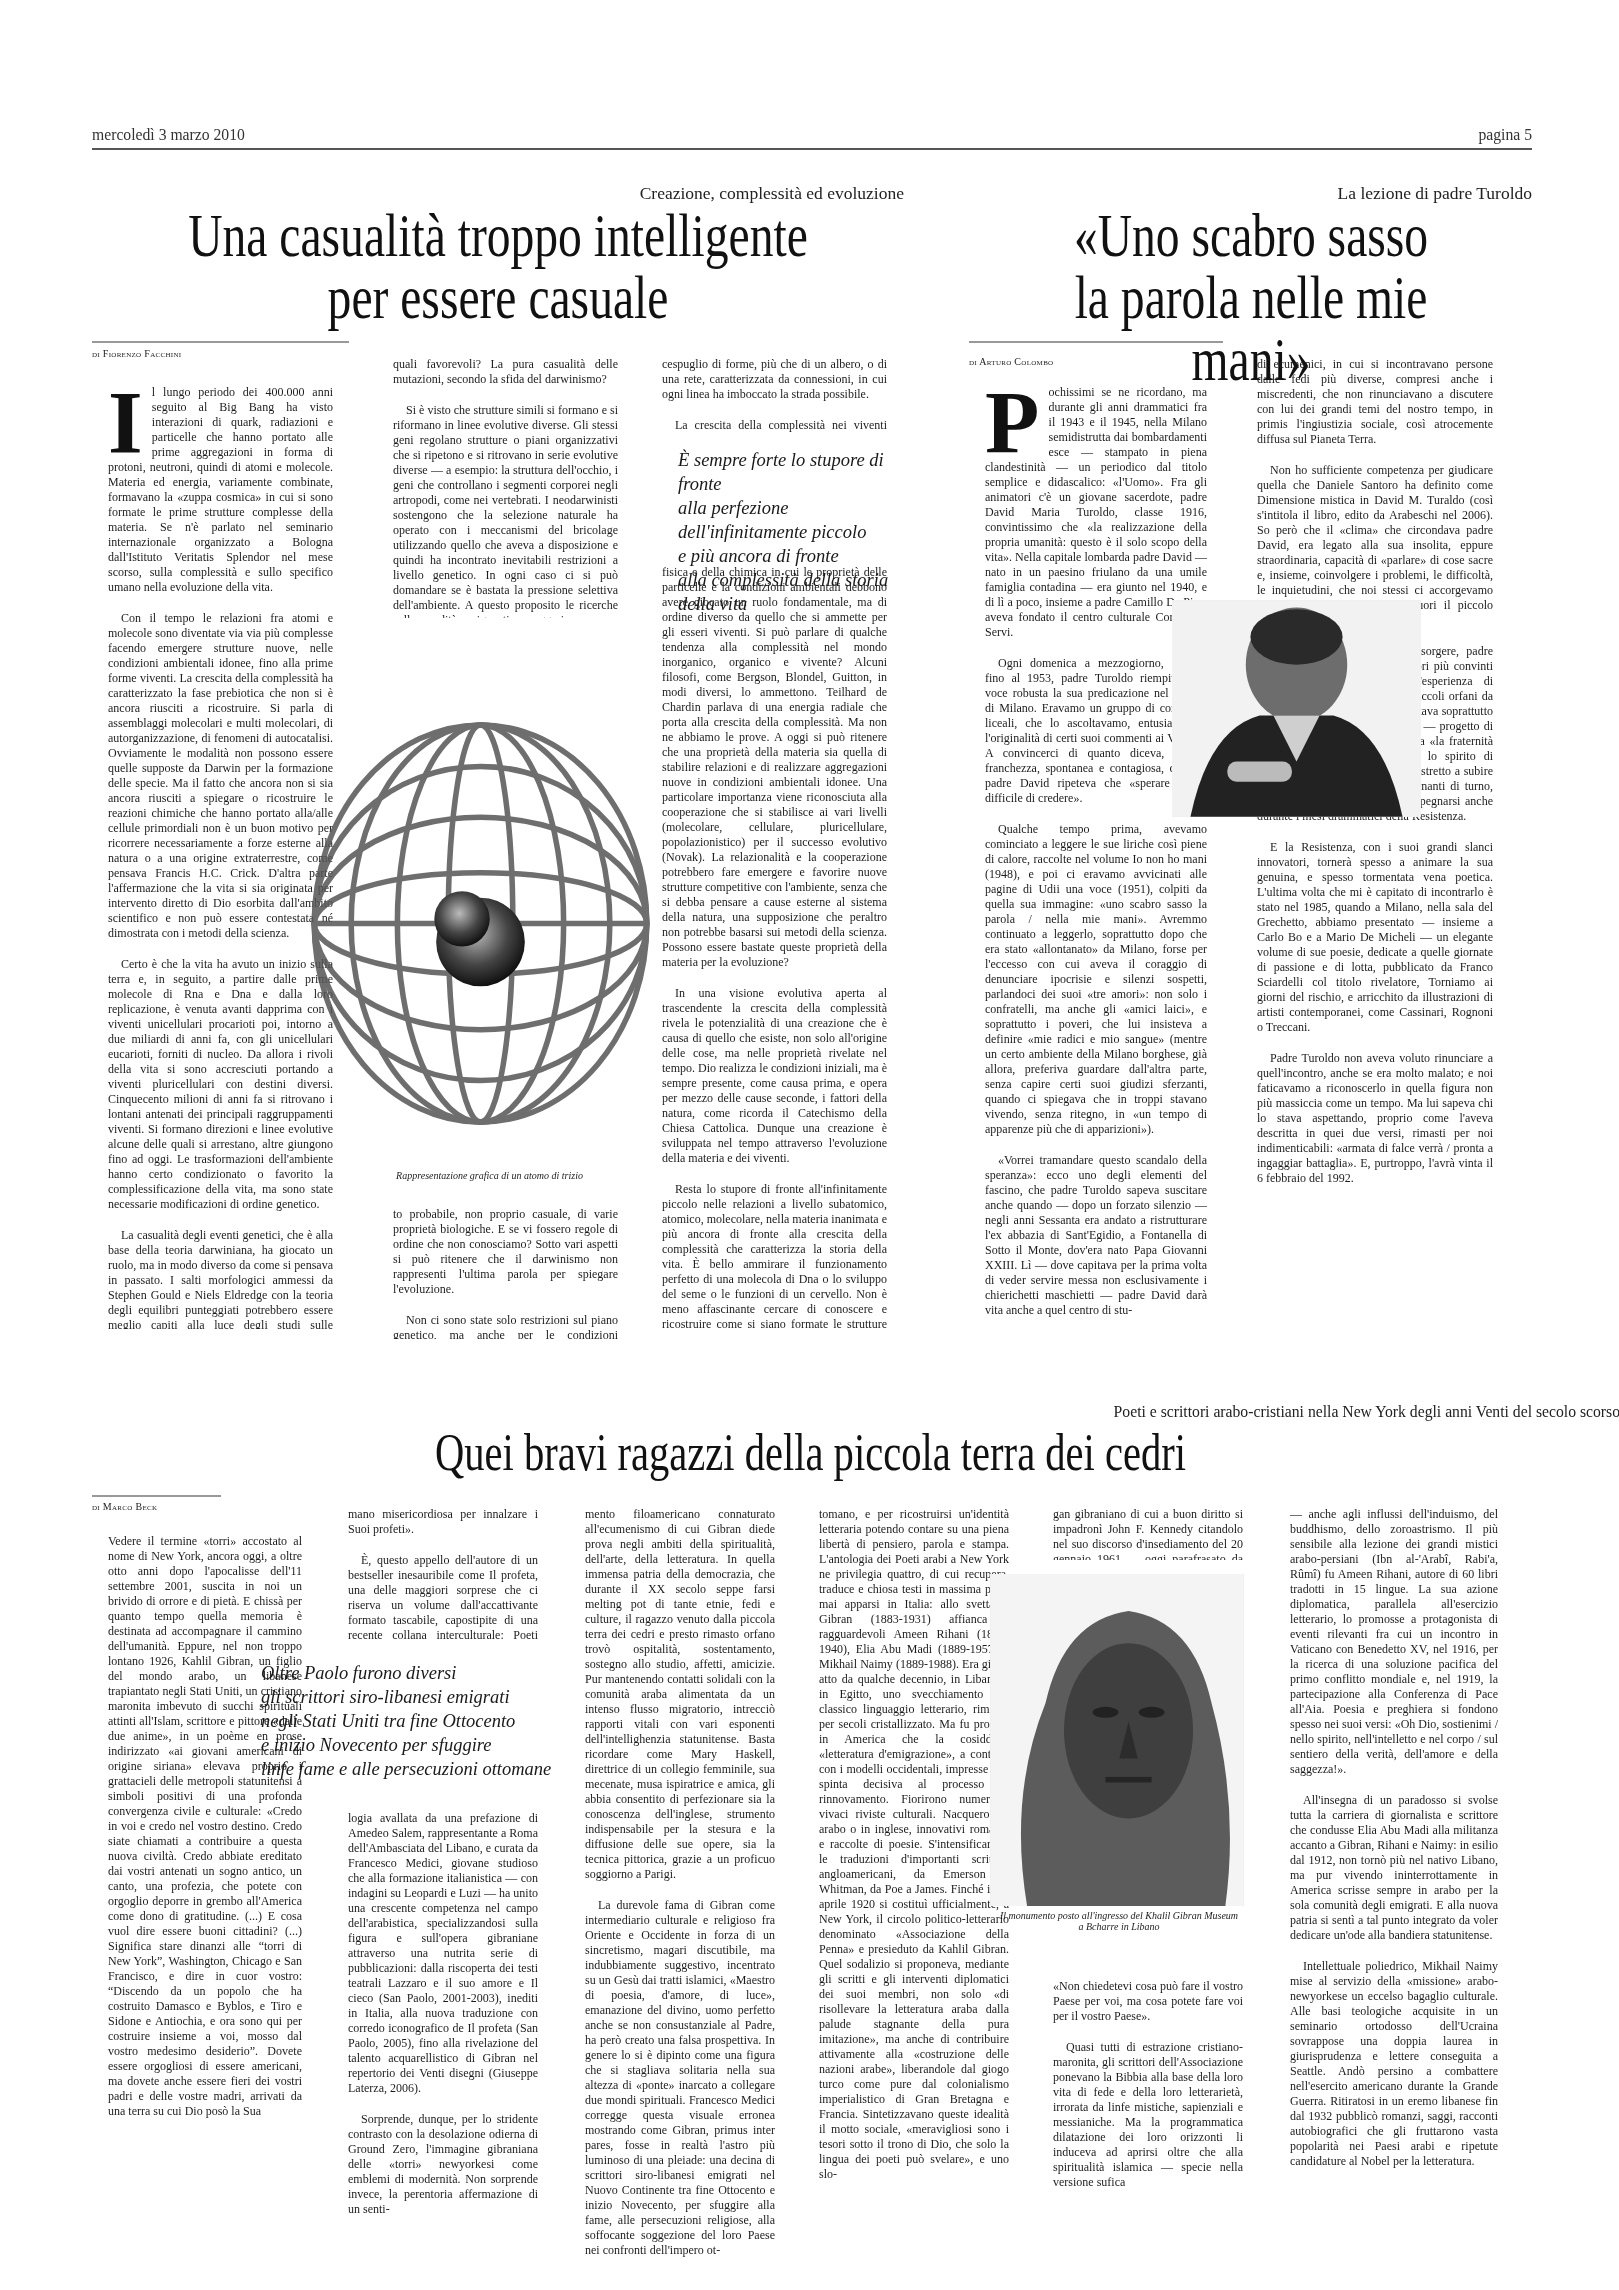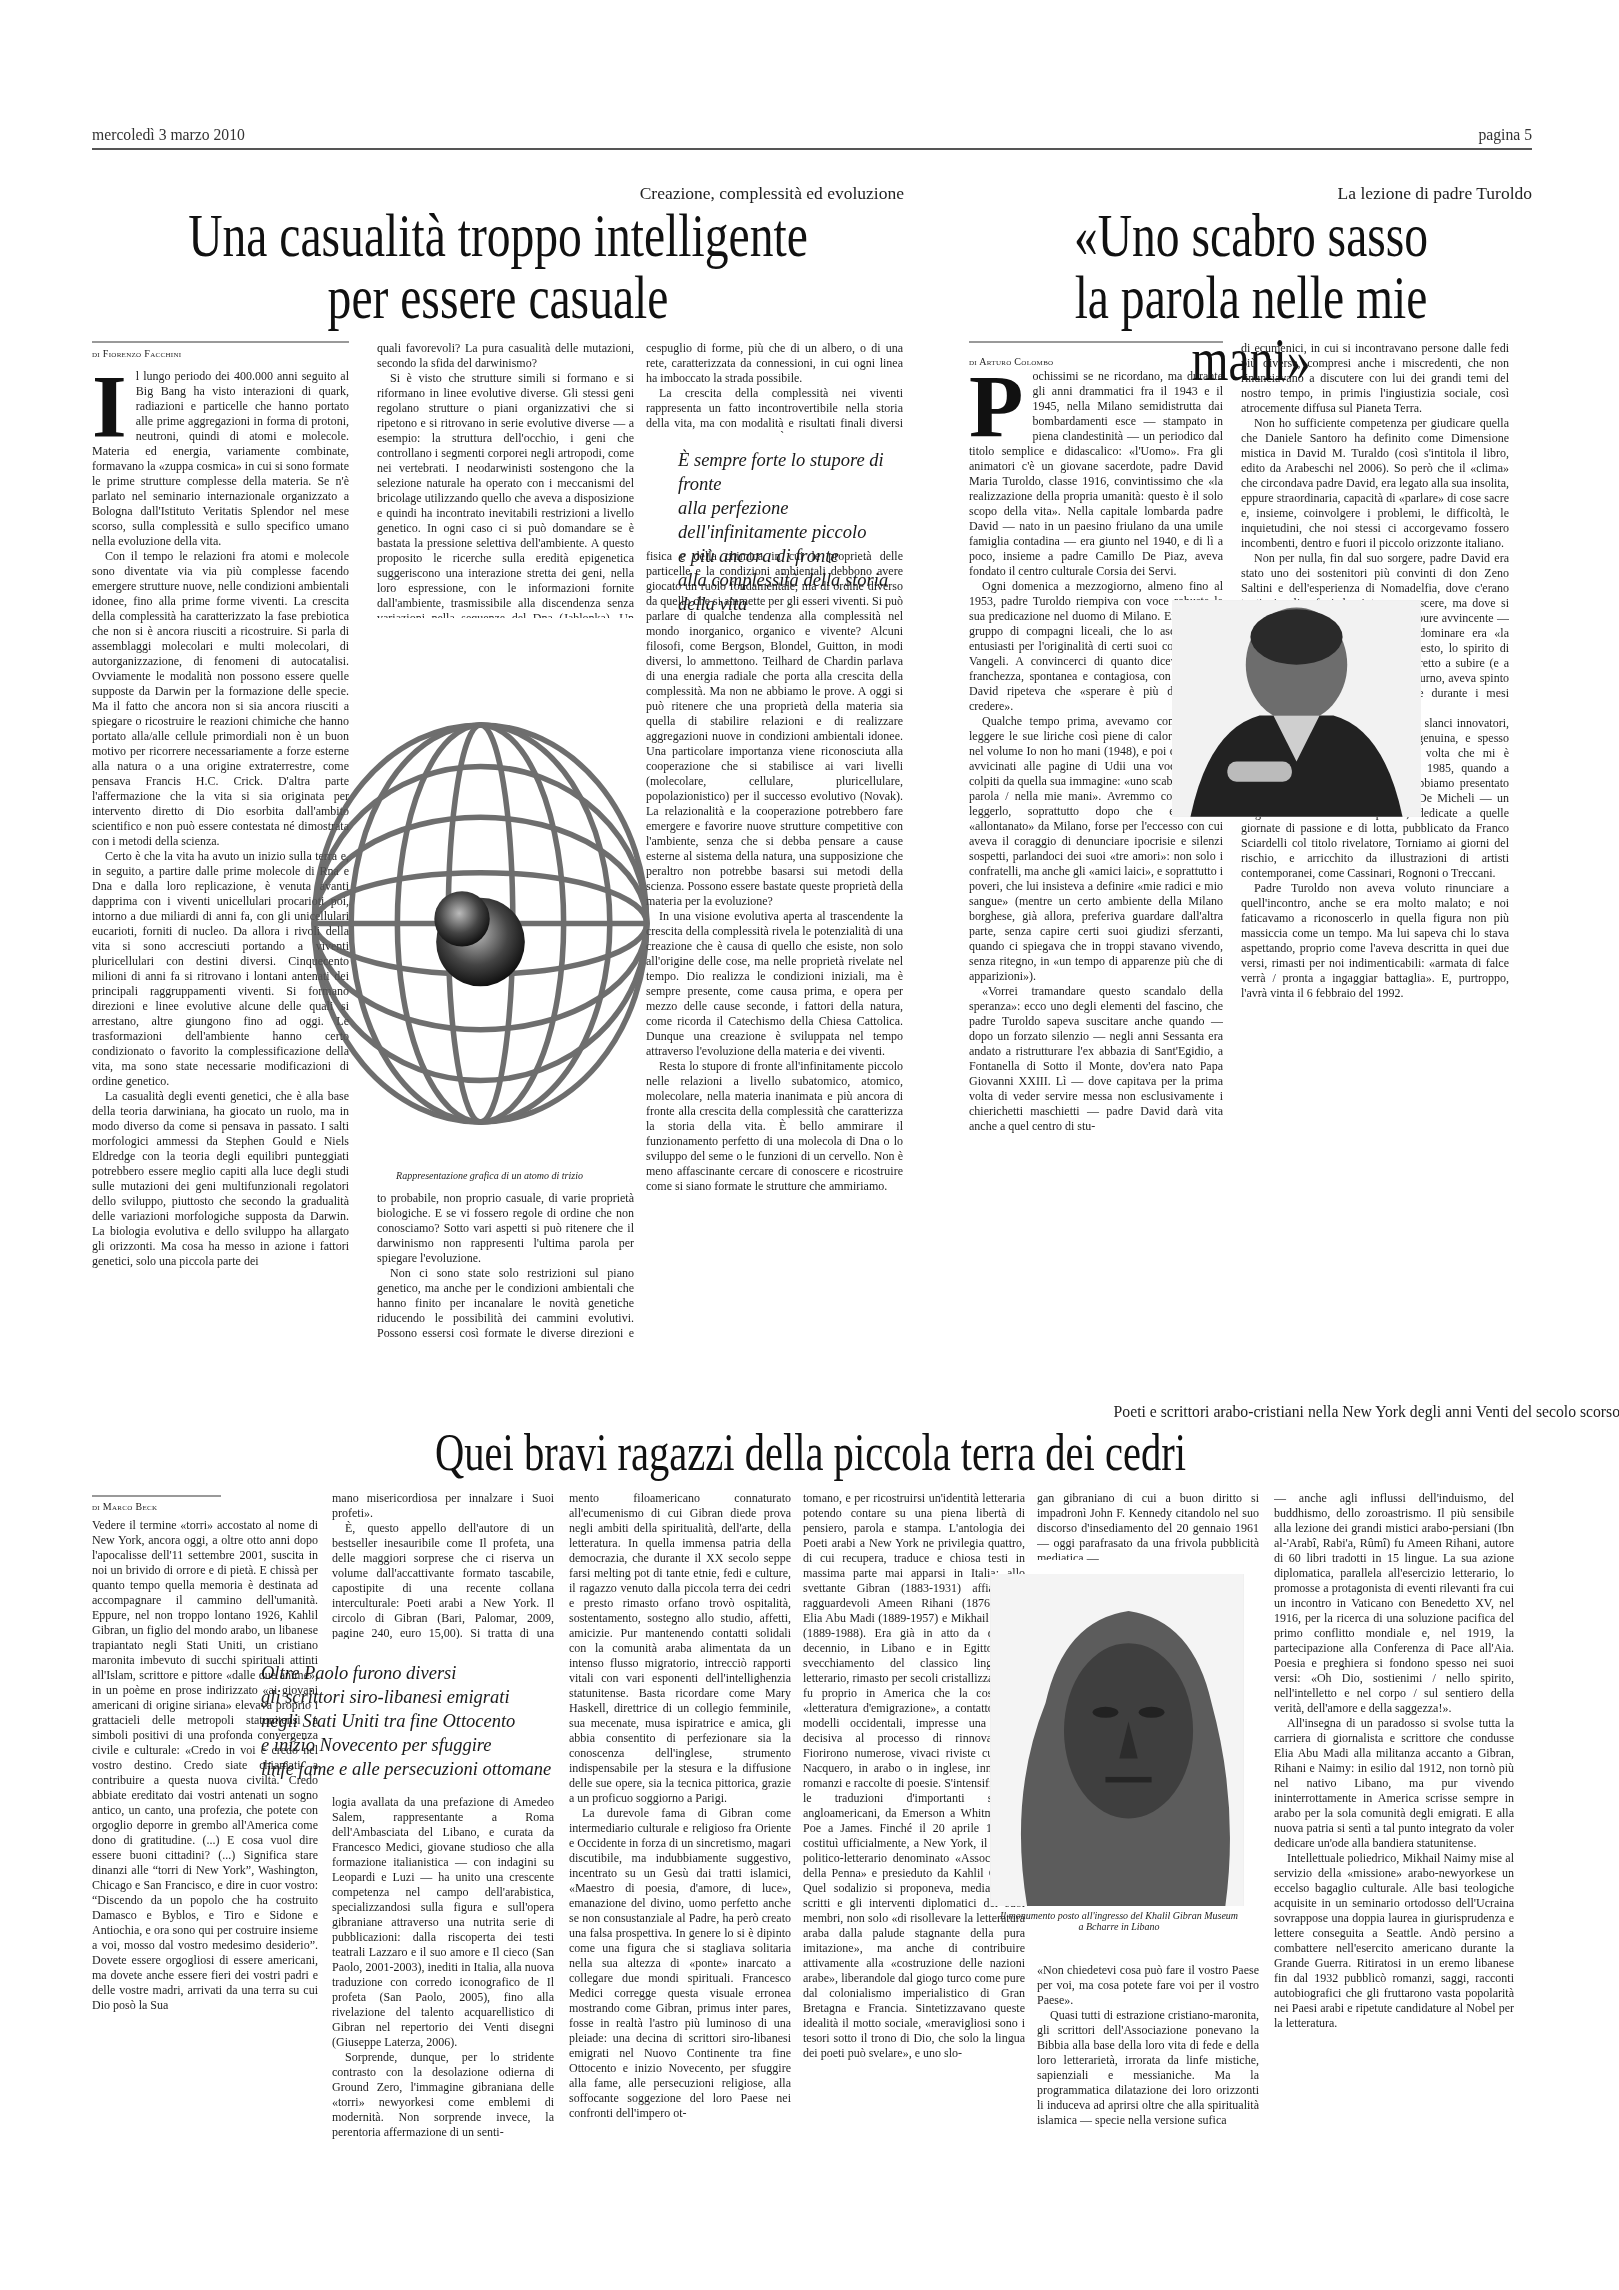--- a/index.html
+++ b/index.html
@@ -9,21 +9,21 @@
   .masthead { left:92px; top:120px; width:1440px; height:28px; border-bottom:2.8px solid #555; }
   .mh-date { position:absolute; left:0; bottom:3.7px; font-size:15.7px; color:#333; }
   .mh-title { position:absolute; left:0; right:0; text-align:center; bottom:1.8px; font-size:23px; letter-spacing:0.5px; color:#222; }
   .mh-page { position:absolute; right:0; bottom:3.7px; font-size:15.7px; color:#333; }
   .kicker { text-align:right; font-size:17.5px; color:#222; }
   .headline { text-align:center; font-weight:normal; margin:0; color:#111;
               transform:scaleX(0.78); transform-origin:center; line-height:1.02; }
   .byline-rule { border-top:2.8px solid #999; }
   .byline { font-size:10px; color:#222; padding-top:3.7px; font-variant:small-caps; letter-spacing:0.3px; }
   .col { font-size:12px; line-height:15px; text-align:justify; color:#1c1c1c; hyphens:auto; }
-  .col p { margin:0; text-indent:13px; }
+  .col p { margin:16px; text-indent:13px; }
   .col p.first { text-indent:0; }
   .dropcap { float:left; font-size:89px; line-height:70px; margin:1.8px 9.2px 0 0; font-weight:bold; color:#111; }
   .pull { font-style:italic; font-size:18.5px; line-height:24px; color:#1a1a1a; }
   .caption { font-style:italic; font-size:10px; text-align:center; color:#222; }
   .photo { background:#ddd; overflow:hidden; }
 </style>
 </head>
 <body>
 
 <div class="abs masthead">

